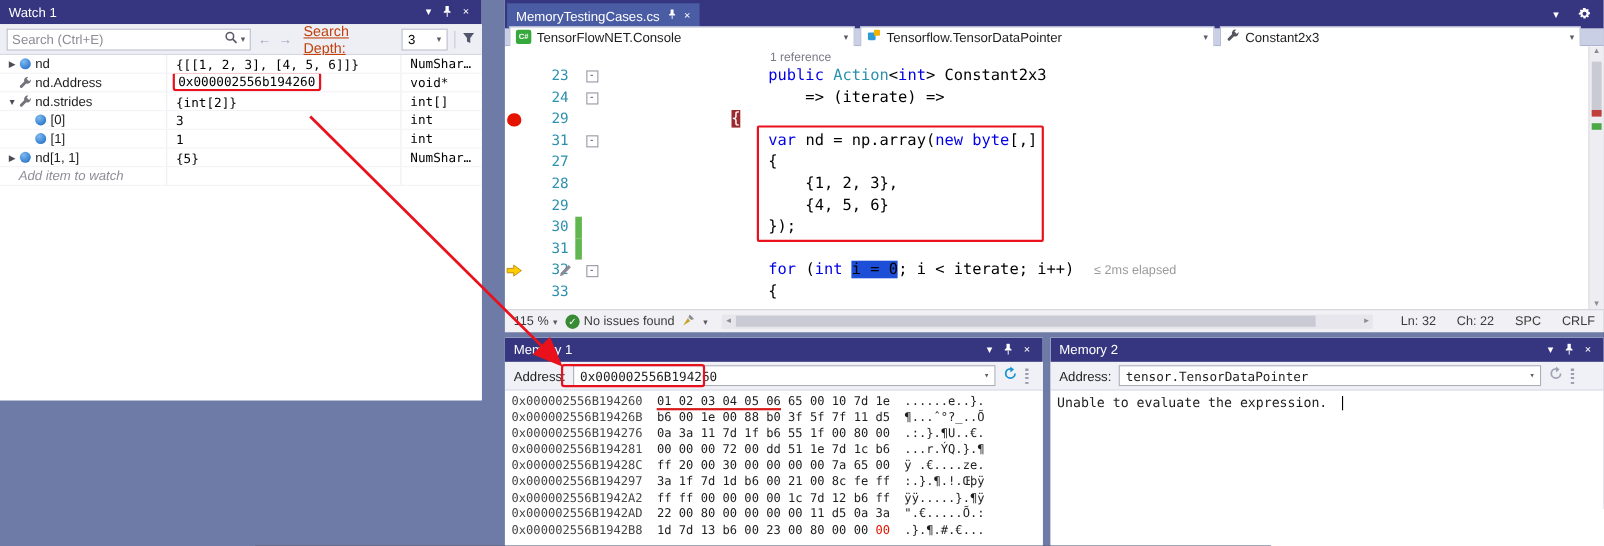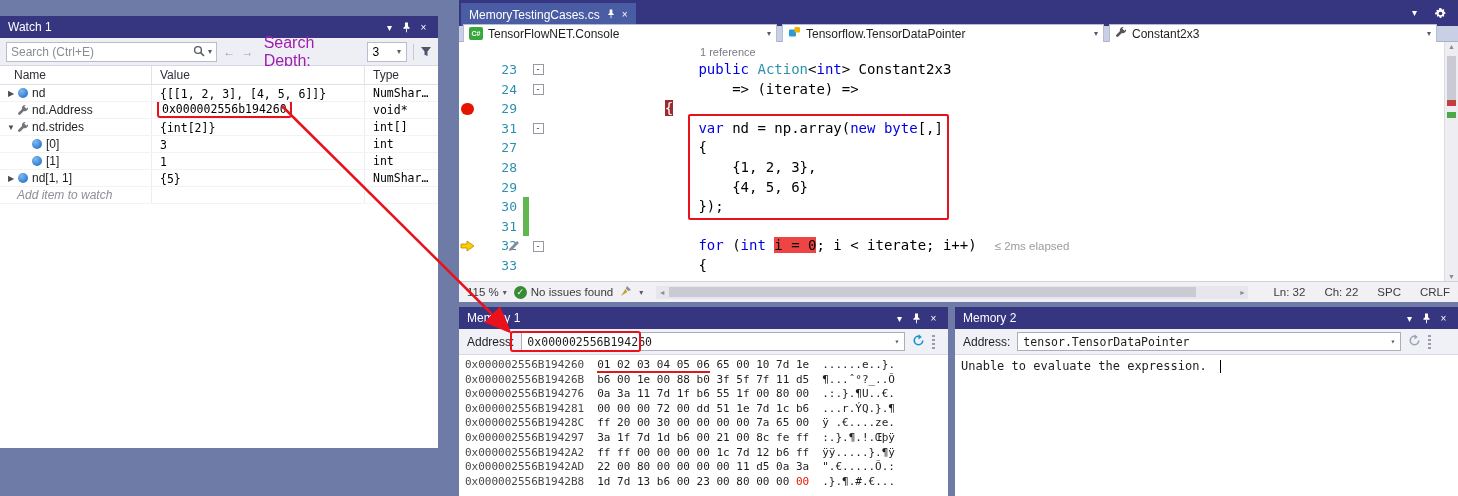--- a/index.html
+++ b/index.html
@@ -1,41 +1,41 @@
 <!DOCTYPE html>
 <html><head>
 <meta charset="utf-8">
 <style>
   * { box-sizing: border-box; margin: 0; padding: 0; }
   body { background:#444; font-family:"Liberation Sans", sans-serif; }
   .screen { position:relative; width:1458px; height:496px; background:#6E7BA6; overflow:hidden;
             font-family:"Liberation Sans", sans-serif; }
   .panel { position:absolute; background:#fff; display:flex; flex-direction:column; overflow:hidden; }
-  .watch   { left:0;   top:16px;   width:438px; height:432px; }
+  .watch   { left:0;   top:0;   width:438px; height:364px; }
   .editor  { left:459px; top:0; width:999px; height:302px; }
   .memory1 { left:459px; top:307px; width:489px; height:189px; }
   .memory2 { left:955px; top:307px; width:503px; height:189px; }
 
   
   .p-header { height:22px; background:#36357F; color:#fff; display:flex; align-items:center;
               padding:0 6px 0 8px; font-size:12px; flex:none; }
   .p-header .spacer { flex:1; }
   .hdr-ic { width:17px; text-align:center; font-size:10px; color:#fff; cursor:default; }
   .hdr-ic svg { vertical-align:middle; }
 
   
   .w-toolbar { height:28px; background:#EDEFF5; border-bottom:1px solid #D6D9E4; display:flex;
                align-items:center; padding:0 6px; gap:6px; flex:none; }
   .searchbox { width:222px; height:20px; background:#fff; border:1px solid #B7BCCE; display:flex;
                align-items:center; padding:0 4px; }
   .searchbox .ph { color:#8C8C96; font-size:12px; flex:1; }
   .sb-icons { display:flex; align-items:center; gap:3px; }
   .chev { font-size:8px; color:#5A5A66; }
   .nav-ar { color:#9DA2B8; font-size:12px; width:13px; text-align:center; }
-  .w-toolbar .lbl { font-size:16px; color:#a21caf; margin-left:4px; }
+  .w-toolbar .lbl { font-size:13px; color:#c2410c; margin-left:4px;text-decoration:underline; }
   .depth { width:42px; height:20px; background:#fff; border:1px solid #B7BCCE; display:flex;
            align-items:center; justify-content:space-between; padding:0 5px; font-size:12px; }
   .vsep { width:1px; height:16px; background:#C6C9D6; }
 
   
   .w-grid { flex:1; display:flex; flex-direction:column; background:#fff; }
   .w-cols { display:flex; height:19px; align-items:center; font-size:12px; color:#2F2F38;
             border-bottom:1px solid #DFDFE6; flex:none; }
   .wc { height:100%; display:flex; align-items:center; border-right:1px solid #E2E2E9; }
   .wc-name { width:152px; padding-left:14px; }
@@ -76,21 +76,21 @@
   .bp-dot { position:absolute; left:2px; top:3.5px; width:12.5px; height:12.5px; border-radius:50%; background:#E51400; }
   .cl-num { width:46px; flex:none; text-align:right; padding-right:6px; color:#2B91AF;
             font-family:"DejaVu Sans Mono", monospace; font-size:13px; }
   .cl-chg { width:6px; flex:none; }
   .cl-chg.on { background:#62B64F; }
   .cl-fold { width:18px; flex:none; display:flex; align-items:center; justify-content:center; }
   .fold-box { width:11px; height:11px; border:1px solid #9698A3; background:#fff; color:#3B3B3B;
               font:9px/9px "DejaVu Sans Mono", monospace; text-align:center; }
   .cl-code { font-family:"DejaVu Sans Mono", monospace; font-size:14px; white-space:pre; padding-left:84px; }
   .tk-pl { color:#000; } .tk-kw { color:#0000E6; } .tk-ty { color:#2B91AF; }
-  .tk-hl { background:#ef4444; color:#000; } .tk-bp { background:#9C2B30; color:#fff; }
+  .tk-hl { background:#1d4ed8; color:#000; } .tk-bp { background:#9C2B30; color:#fff; }
   .perf { font-family:"Liberation Sans", sans-serif; font-size:11.5px; color:#9B9B9B; margin-left:18px; }
   .code-redbox { position:absolute; left:229px; top:72px; width:261px; height:106px;
                  border:2px solid #E8111C; border-radius:2px; pointer-events:none; z-index:5; }
   .vscroll { position:absolute; right:0; top:0; bottom:0; width:14px; background:#EEEEF2; border-left:1px solid #DBDBE2; }
   .vs-ar { position:absolute; left:0; right:0; text-align:center; font-size:7px; color:#8A8A94; }
   .vs-thumb { position:absolute; left:2px; right:2px; top:14px; height:48px; background:#C9CAD3; }
   .vs-mark { position:absolute; left:2px; right:2px; height:6px; }
   .editor-status { height:21px; background:#F1F1F5; border-top:1px solid #D0D0D9; display:flex;
                    align-items:center; font-size:11.5px; color:#3B3B3B; padding:0 8px; gap:7px; flex:none; }
   .zoom, .health { display:flex; align-items:center; gap:4px; }
@@ -167,25 +167,20 @@
       </div>
       <span class="vsep"></span>
       <span>
         <svg width="12" height="11" viewBox="0 0 12 11">
             <path d="M1 1h10L7.5 5.5V10l-3-1.2V5.5z" fill="#52566B"></path>
           </svg>
       </span>
     </div>
 
     <div class="w-grid">
-      <div class="w-cols">
-        <div class="wc wc-name">Name</div>
-        <div class="wc wc-val">Value</div>
-        <div class="wc wc-type">Type</div>
-      </div>
       <div id="watch-rows">
           <div class="w-row">
             <div class="w-name" style="padding-left: 5px;">
               <span class="expander">▶</span>
               <span class="orb"></span>
               <span class="w-nametext">nd</span>
             </div>
             <div class="w-val">
               <span>{[[1, 2, 3], [4, 5, 6]]}</span>
             </div>

